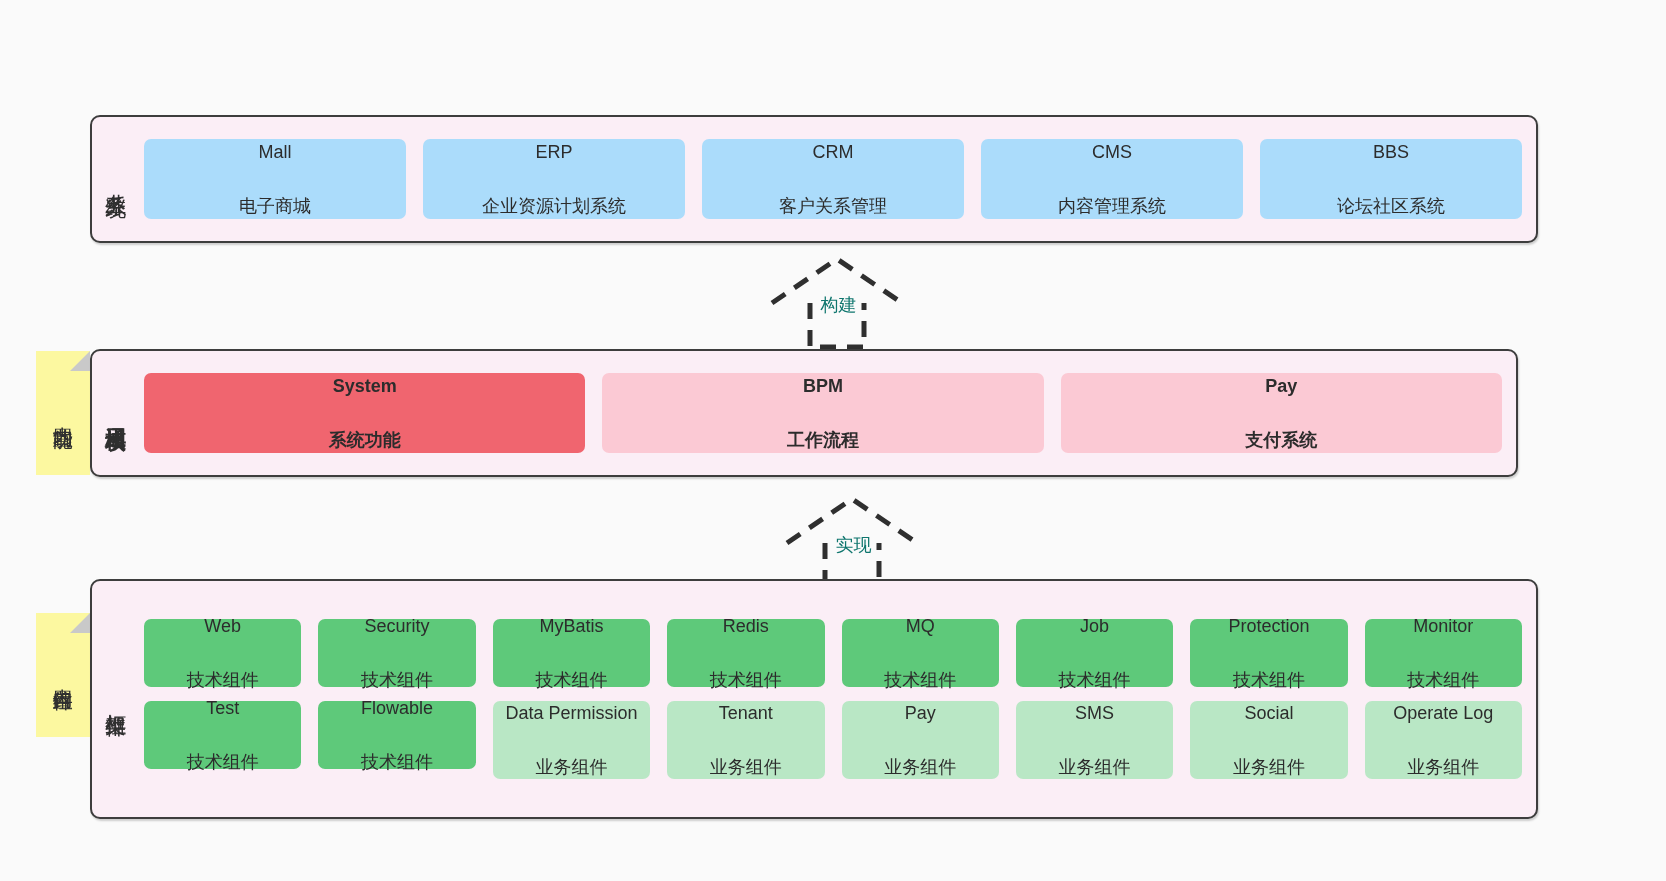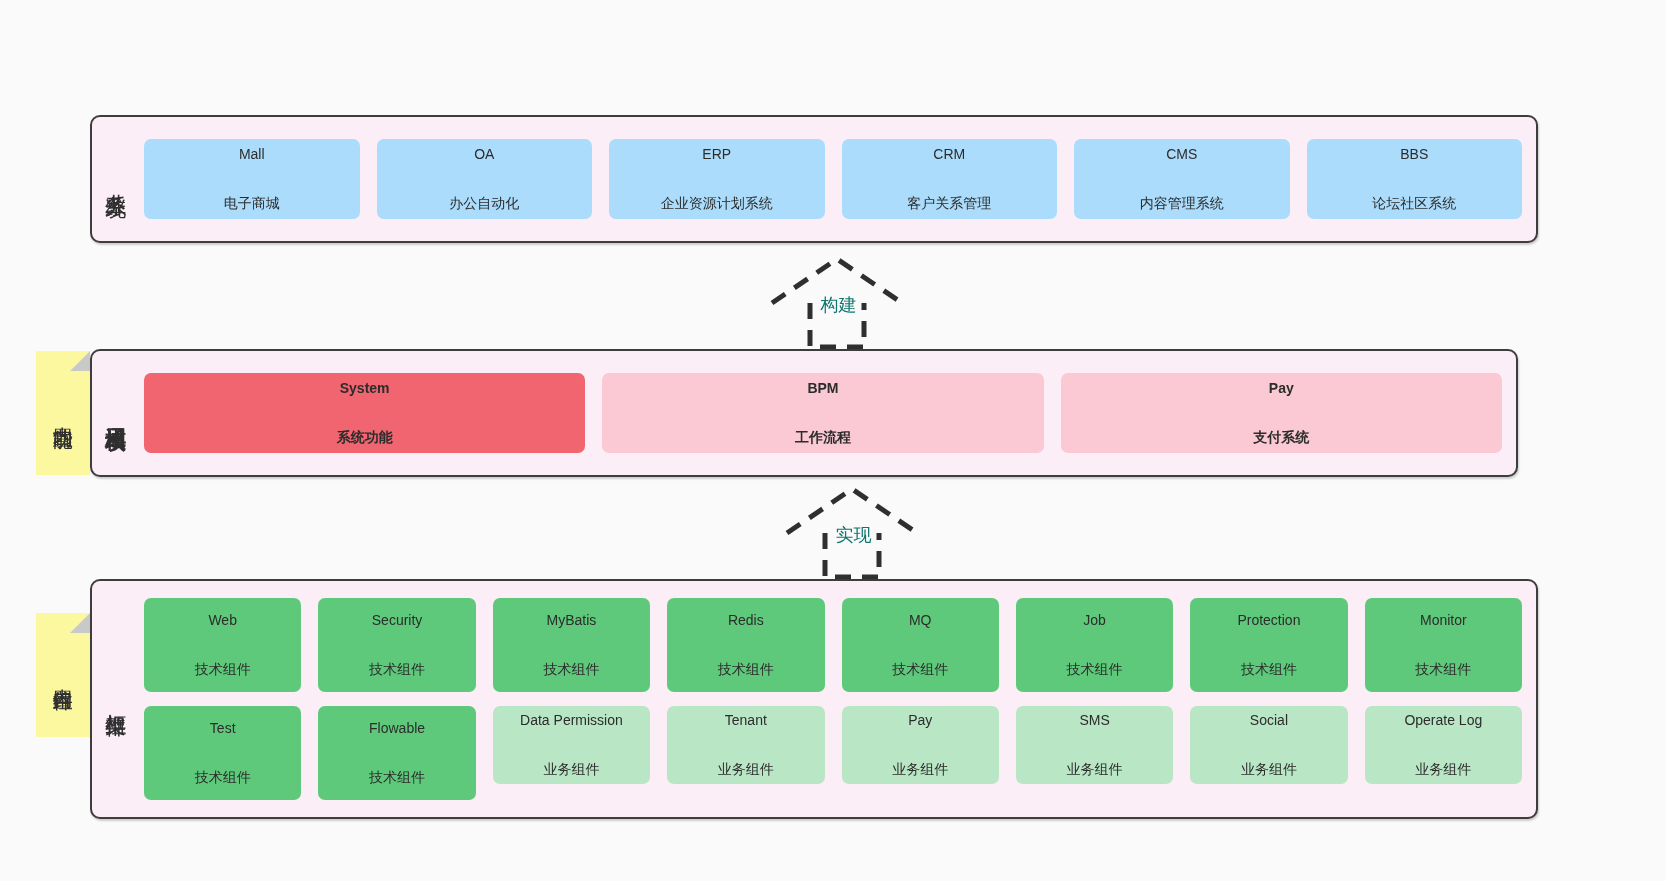--- a/index.html
+++ b/index.html
@@ -56,33 +56,33 @@
   .row > .cell { flex: 1 1 0; }
 
   
   .cell {
     border-radius: 7px;
     display: flex;
     flex-direction: column;
     align-items: center;
     justify-content: center;
     text-align: center;
-    font-size: 14px;
+    font-size: 18px;
     line-height: 1.24;
     color: #2c2c2c;
     box-sizing: border-box;
     padding: 20px 6px;
   }
   .cell .l1 { display: block; }
   .cell .l2 { display: block; margin-top: 32px; }
 
   .c-blue  { background: #abdcfb; height: 80px; }
   .c-red   { background: #f0656f; height: 80px; }
   .c-pink  { background: #fbc9d4; height: 80px; }
-  .c-green { background: #5ec97a; height: 94px; }
+  .c-green { background: #5ec97a; height: 68px; }
   .c-lgreen{ background: #b9e7c5; height: 78px; }
 
   
   .note {
     position: absolute;
     background: #fcf8a0;
     width: 54px;
     display: flex;
     align-items: center;
     justify-content: center;
@@ -124,36 +124,32 @@
 
   
   #band-business { left: 90px;  top: 115px; width: 1448px; height: 128px; }
   #band-common   { left: 90px;  top: 349px; width: 1428px; height: 128px; font-weight: bold; }
   #band-framework{ left: 90px;  top: 579px; width: 1448px; height: 240px; }
 
   #note-builtin-features   { left: 36px; top: 351px; height: 124px; }
   #note-builtin-components { left: 36px; top: 613px; height: 124px; }
 
   #arrow-build   { left: 762px; top: 253px; }
-  #arrow-realize { left: 777px; top: 483px; }
+  #arrow-realize { left: 777px; top: 493px; }
 </style>
 </head>
 <body>
 
 <div class="band" id="band-business">
   <div class="band-label">业务系统</div>
   <div class="band-body">
     <div class="row">
       <div class="cell c-blue">
         <span class="l1">Mall</span>
         <span class="l2">电子商城</span>
-      </div>
-      <div class="cell c-blue">
-        <span class="l1">OA</span>
-        <span class="l2">办公自动化</span>
       </div>
       <div class="cell c-blue">
         <span class="l1">ERP</span>
         <span class="l2">企业资源计划系统</span>
       </div>
       <div class="cell c-blue">
         <span class="l1">CRM</span>
         <span class="l2">客户关系管理</span>
       </div>
       <div class="cell c-blue">

